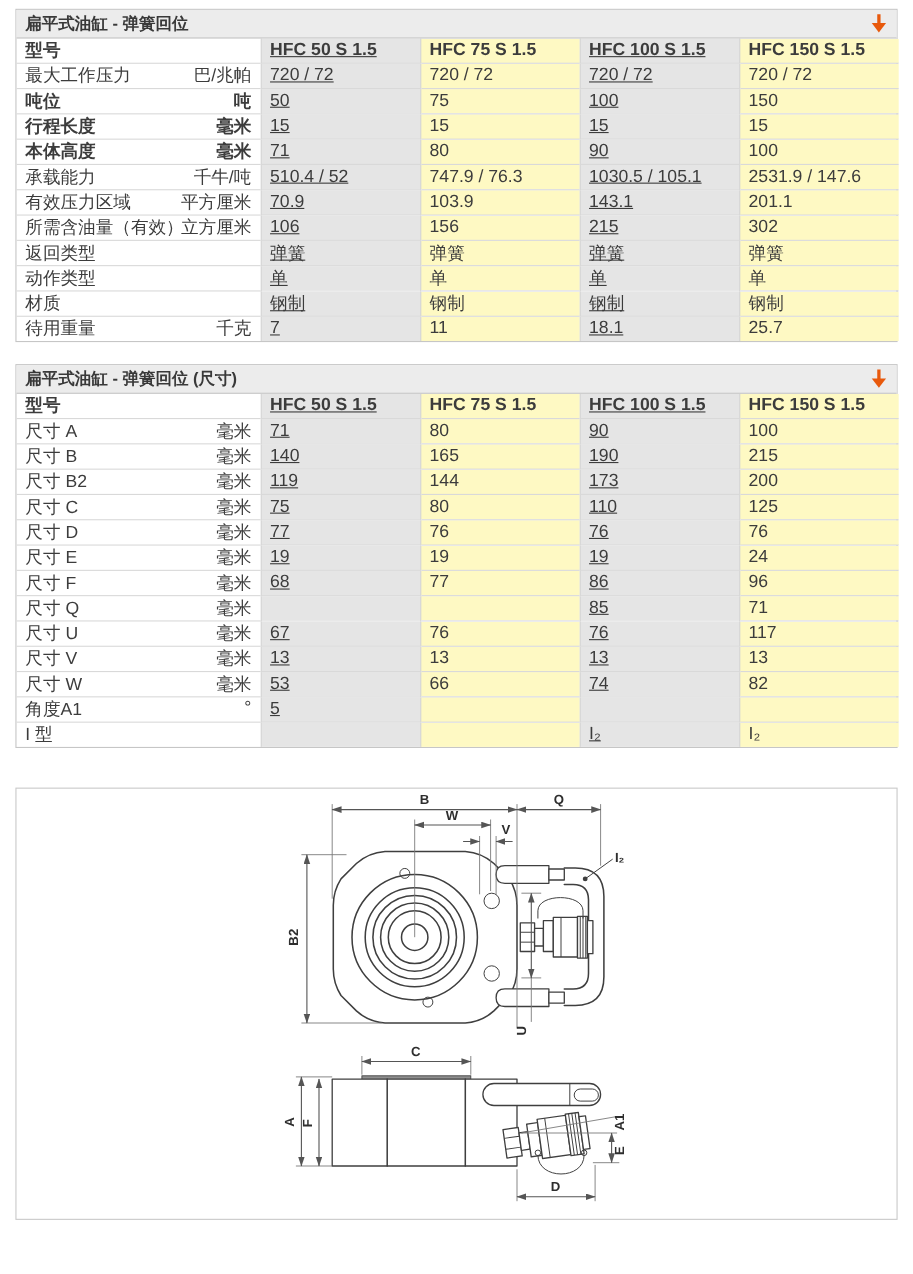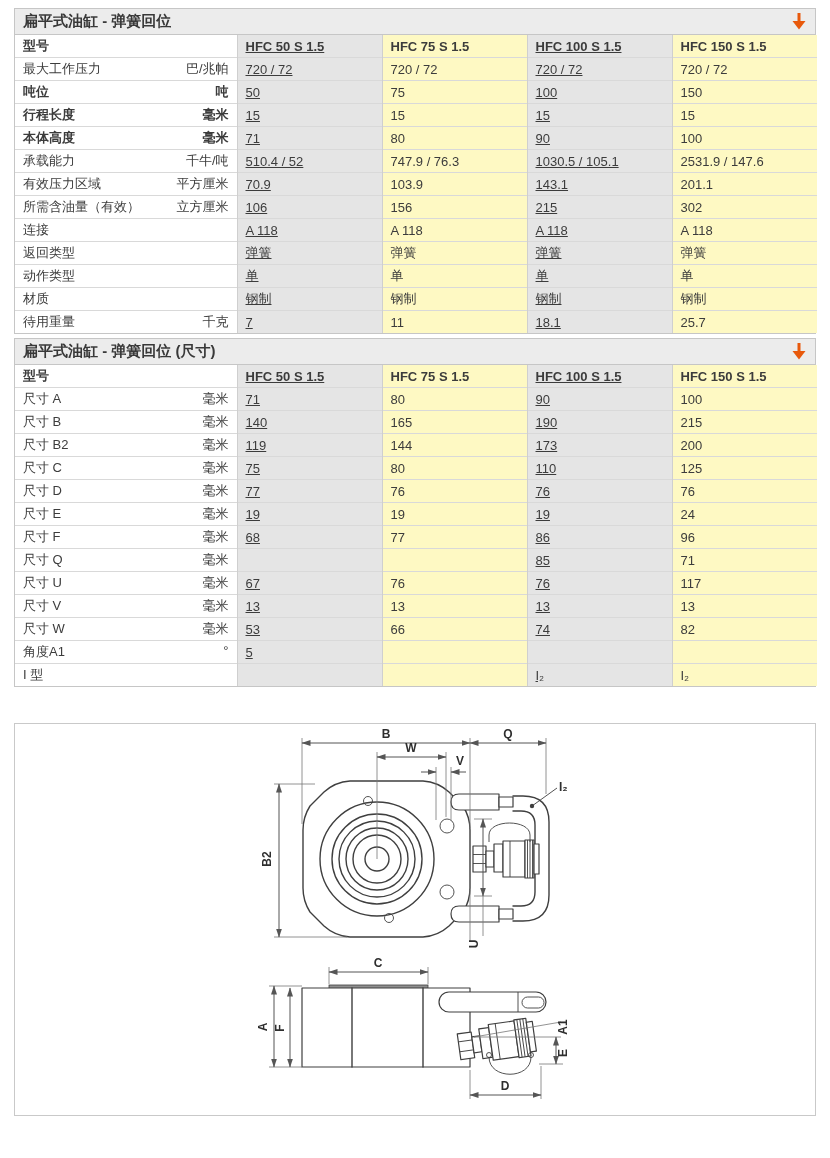--- a/index.html
+++ b/index.html
@@ -1,23 +1,23 @@
 <!DOCTYPE html>
 <html><head>
 <meta charset="utf-8">
 <style>
   html,body{margin:0;padding:0;background:#fff;}
   body{width:830px;font-family:"Liberation Sans","DejaVu Sans",sans-serif;color:#3c3c3c;}
   .page{padding:8px 14px 10px 14px;}
-  .section{border:1px solid #c6c6c6;margin-bottom:4px;background:#fff;}
+  .section{border:1px solid #c6c6c6;margin-bottom:20px;background:#fff;}
   .sec-head{display:flex;justify-content:space-between;align-items:center;background:#ececec;
             border-bottom:1px solid #c6c6c6;padding:2px 8px;height:21px;}
   .sec-title{font-size:15px;font-weight:bold;color:#393939;}
   .dl-arrow{display:inline-flex;align-items:center;cursor:pointer;}
-  table.spec{border-collapse:collapse;width:100%;table-layout:fixed;font-size:13px;}
+  table.spec{border-collapse:collapse;width:100%;table-layout:fixed;font-size:16px;}
   table.spec td{border-top:1px solid #d9d9d9;height:22px;padding:0 8px;overflow:hidden;
                 white-space:nowrap;vertical-align:middle;}
   table.spec tr.header td{border-top:none;font-weight:bold;}
   td.val-cell{border-left:1px solid #cfcfcf;}
   td.shade{background:#e5e5e5;text-decoration:underline;}
   td.plain{background:#fef9c3;}
   .label-cell .unit{float:right;}
   tr.boldrow td.label-cell{font-weight:bold;}
   .diagram-box{border:1px solid #c9c9c9;margin-top:36px;background:#fff;}
   .diagram-box svg{display:block;}
@@ -103,27 +103,20 @@
             <td class="val-cell plain">201.1</td>
           </tr>
           <tr>
             <td class="label-cell"><span class="unit">立方厘米</span><span class="lbl">所需含油量（有效）</span></td>
             <td class="val-cell shade">106</td>
             <td class="val-cell plain">156</td>
             <td class="val-cell shade">215</td>
             <td class="val-cell plain">302</td>
           </tr>
           <tr>
-            <td class="label-cell"><span class="unit"></span><span class="lbl">连接</span></td>
-            <td class="val-cell shade">A 118</td>
-            <td class="val-cell plain">A 118</td>
-            <td class="val-cell shade">A 118</td>
-            <td class="val-cell plain">A 118</td>
-          </tr>
-          <tr>
             <td class="label-cell"><span class="unit"></span><span class="lbl">返回类型</span></td>
             <td class="val-cell shade">弹簧</td>
             <td class="val-cell plain">弹簧</td>
             <td class="val-cell shade">弹簧</td>
             <td class="val-cell plain">弹簧</td>
           </tr>
           <tr>
             <td class="label-cell"><span class="unit"></span><span class="lbl">动作类型</span></td>
             <td class="val-cell shade">单</td>
             <td class="val-cell plain">单</td>

